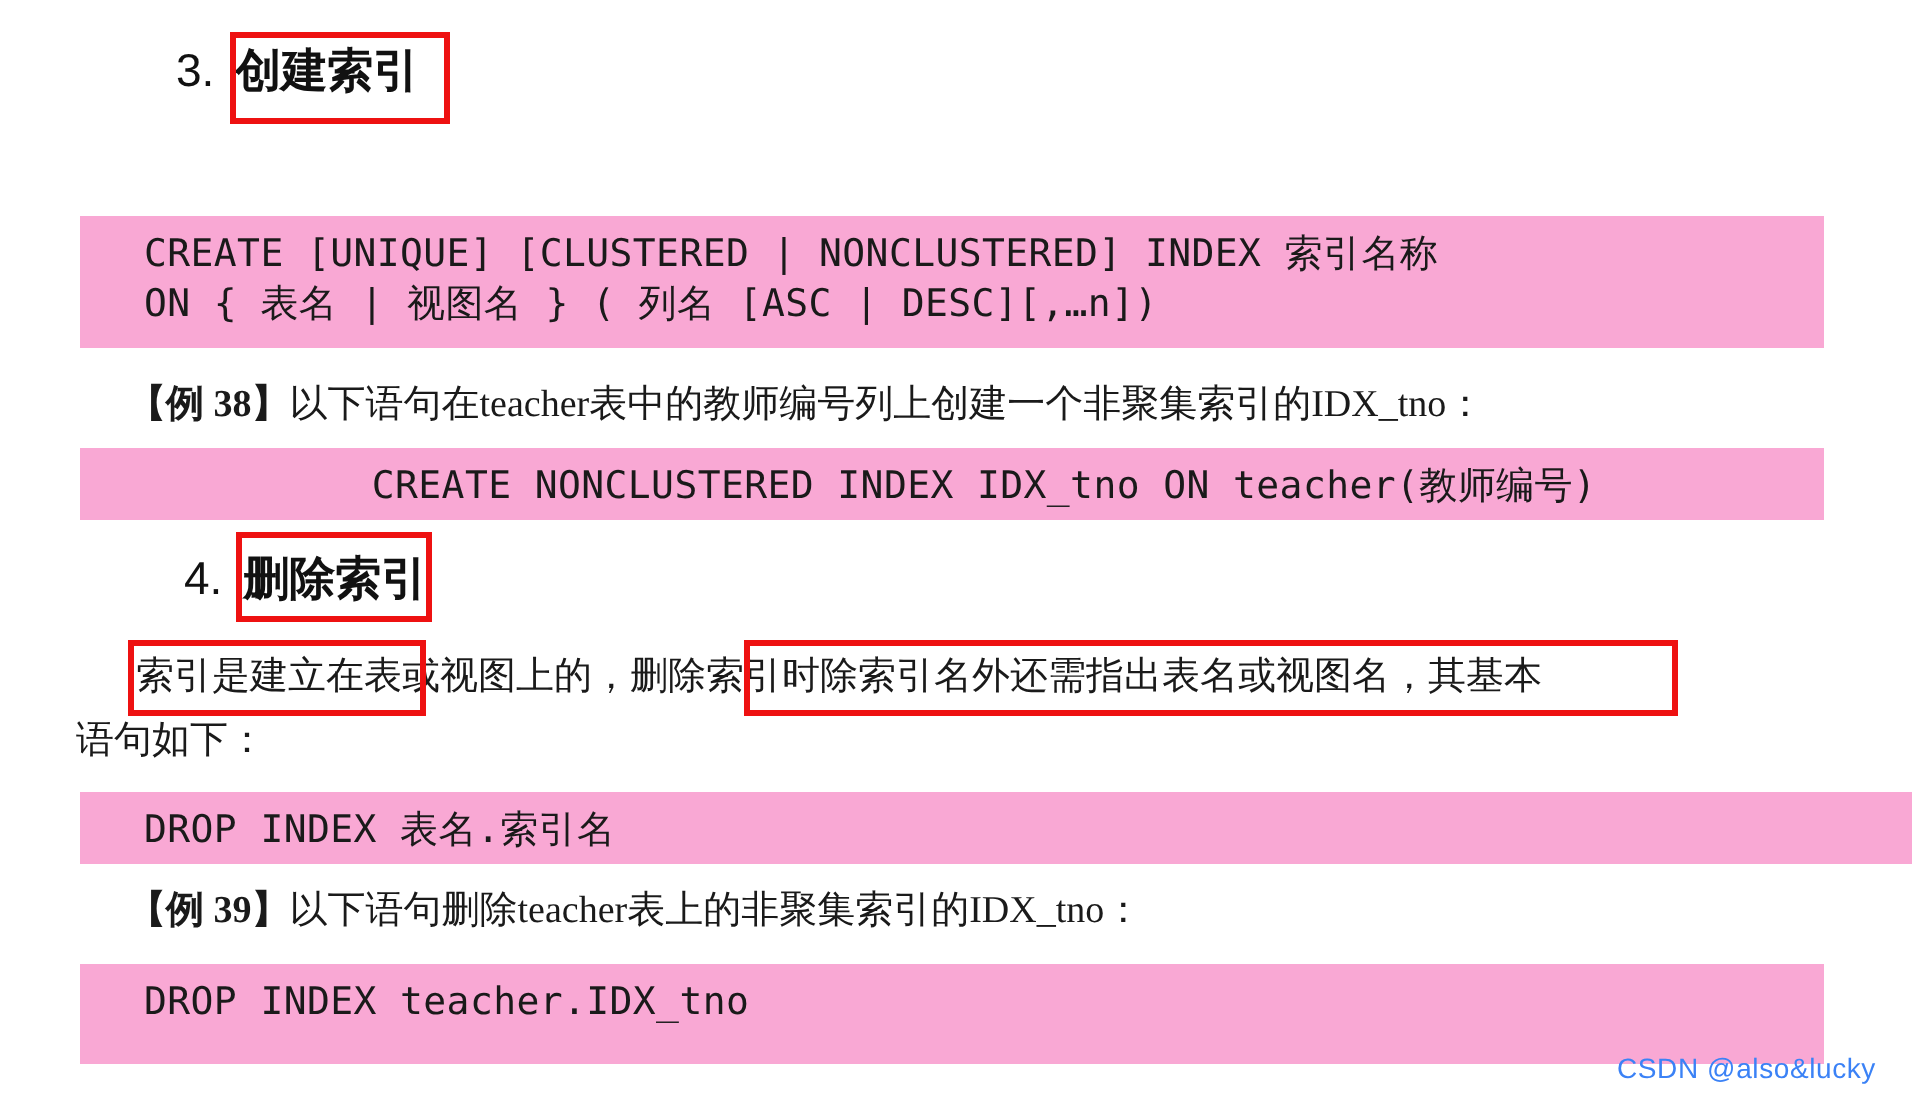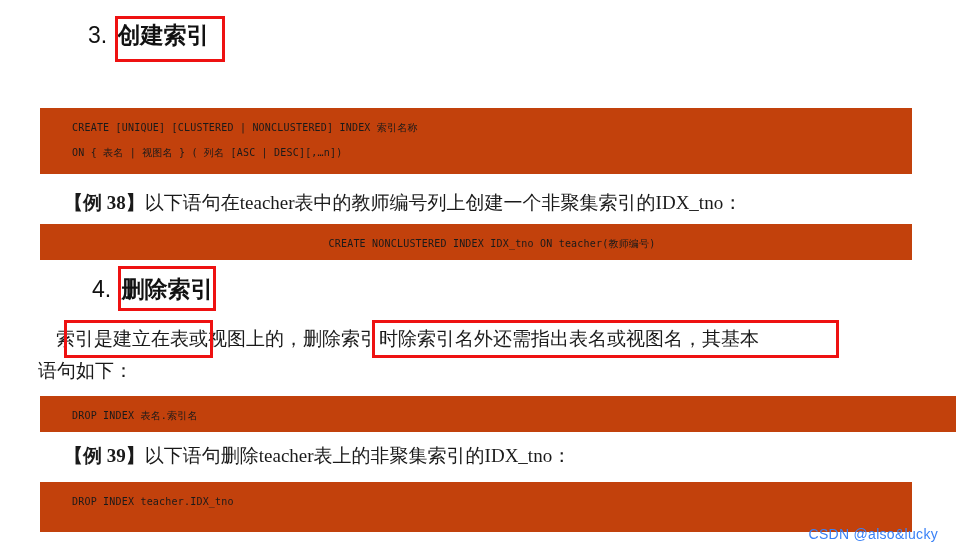--- a/index.html
+++ b/index.html
@@ -50,23 +50,23 @@
     color: #1a1a1a;
     white-space: nowrap;
   }
   .example-tag {
     font-weight: bold;
   }
 
   
   .codeblock {
     position: absolute;
-    background: #c2410c;
+    background: #f9a8d4;
     font-family: "DejaVu Sans Mono", "Liberation Mono", monospace;
-    font-size: 10px;
+    font-size: 19px;
     line-height: 25px;
     color: #1a1a1a;
     box-sizing: border-box;
     padding: 7px 0 7px 32px;
     white-space: pre;
     letter-spacing: 0.2px;
   }
 
   
   .redbox {
@@ -109,21 +109,21 @@
   </div>
 
   <div class="codeblock" style="left:40px; top:224px; width:872px; height:36px;text-align:center;">CREATE NONCLUSTERED INDEX IDX_tno ON teacher(教师编号)</div>
 
   <div class="heading" style="left:92px; top:272px;">
     <span class="num">4.</span>
     <span class="boxed-title">删除索引</span>
   </div>
   <div class="redbox" style="left:118px; top:266px; width:98px; height:45px;"></div>
 
-  <div class="para" style="left:56px; top:324px;text-align:center;">
+  <div class="para" style="left:68px; top:324px;text-align:center;">
     <span>索引是建立在表或视图上的</span><span>，</span><span>删除索引时除索引名外还需指出表名或视图名</span><span>，其基本</span>
   </div>
   <div class="redbox" style="left:64px; top:320px; width:149px; height:38px;"></div>
   <div class="redbox" style="left:372px; top:320px; width:467px; height:38px;"></div>
 
   <div class="para" style="left:38px; top:356px;">语句如下：</div>
 
   <div class="codeblock" style="left:40px; top:396px; width:944px; height:36px;">DROP INDEX 表名.索引名</div>
 
   <div class="para" style="left:64px; top:441px;">

